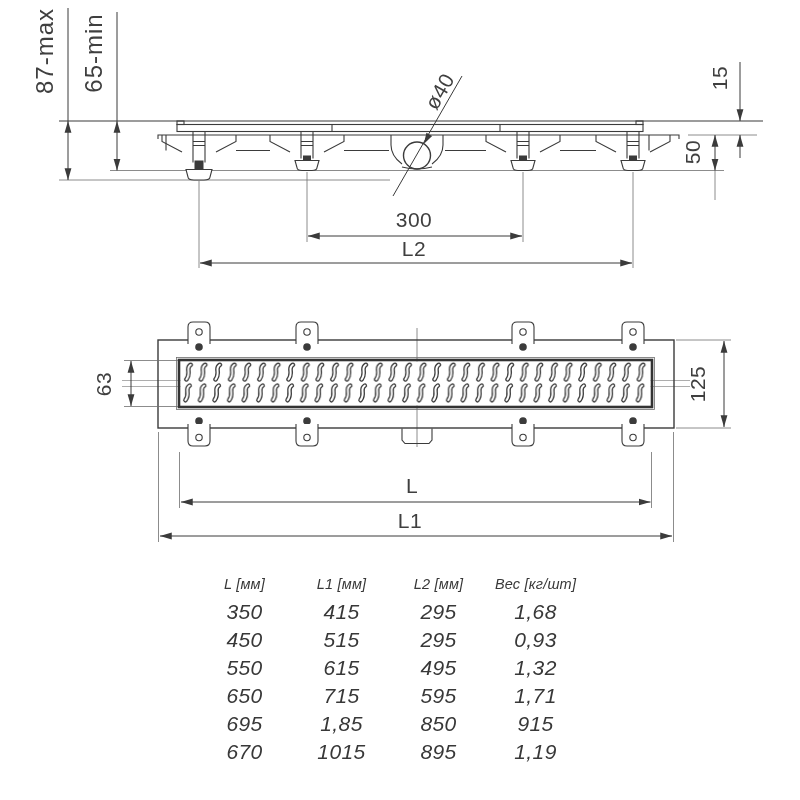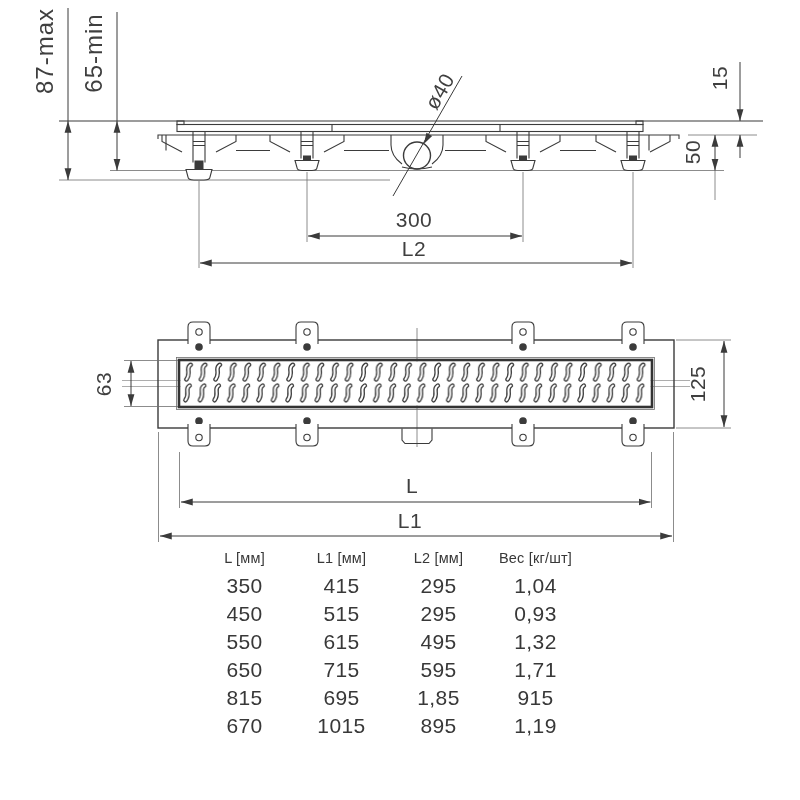--- a/index.html
+++ b/index.html
@@ -7,21 +7,21 @@
   svg{display:block;}
   .ln{stroke:#3b3b3b;stroke-width:1.1;fill:none;}
   .ln2{stroke:#3b3b3b;stroke-width:1.4;fill:none;}
   .thin{stroke:#6e6e6e;stroke-width:0.8;fill:none;}
   .guide{stroke:#8a8a8a;stroke-width:0.7;fill:none;}
   .dimln{stroke:#3b3b3b;stroke-width:1;fill:none;}
   .darkfill{fill:#3b3b3b;stroke:none;}
   .whitefill{fill:#ffffff;}
   text.dim{font-family:"Liberation Sans",sans-serif;font-size:21px;fill:#3f3f3f;text-anchor:middle;letter-spacing:0.5px;}
   text.dimbig{font-family:"Liberation Sans",sans-serif;font-size:24px;fill:#3f3f3f;text-anchor:middle;letter-spacing:1px;}
-  #size-table{position:absolute;left:196px;top:544px;display:grid;grid-template-columns:repeat(4,97px);grid-auto-rows:28px;color:#383838;}
+  #size-table{position:absolute;left:196px;top:570px;display:grid;grid-template-columns:repeat(4,97px);grid-auto-rows:28px;color:#383838;font-style:italic;}
   #size-table .hcell{font-size:14.5px;line-height:28px;text-align:center;letter-spacing:0.2px;}
   #size-table .cell{font-size:21px;line-height:28px;text-align:center;letter-spacing:0.4px;}
 </style>
 </head>
 <body>
 
 <svg width="800" height="560" viewBox="0 0 800 560">
   <defs>
     <marker id="arr" viewBox="0 0 12 8" refX="11.3" refY="4" markerWidth="12.5" markerHeight="8.3" orient="auto-start-reverse">
       <path d="M0,0.7 L11.3,4 L0,7.3 Z" fill="#3b3b3b"></path>
@@ -170,40 +170,40 @@
 
 <div id="size-table">
   <div class="hcell">L [мм]</div>
   <div class="hcell">L1 [мм]</div>
   <div class="hcell">L2 [мм]</div>
   <div class="hcell">Вес [кг/шт]</div>
 
   <div class="cell">350</div>
   <div class="cell">415</div>
   <div class="cell">295</div>
-  <div class="cell">1,04</div>
+  <div class="cell">1,68</div>
 
   <div class="cell">450</div>
   <div class="cell">515</div>
   <div class="cell">295</div>
   <div class="cell">0,93</div>
 
   <div class="cell">550</div>
   <div class="cell">615</div>
   <div class="cell">495</div>
   <div class="cell">1,32</div>
 
   <div class="cell">650</div>
   <div class="cell">715</div>
   <div class="cell">595</div>
   <div class="cell">1,71</div>
 
-  <div class="cell">815</div>
   <div class="cell">695</div>
   <div class="cell">1,85</div>
 
+  <div class="cell">850</div>
   <div class="cell">915</div>
 
   <div class="cell">670</div>
   <div class="cell">1015</div>
   <div class="cell">895</div>
   <div class="cell">1,19</div>
 </div>
 
 </body></html>

